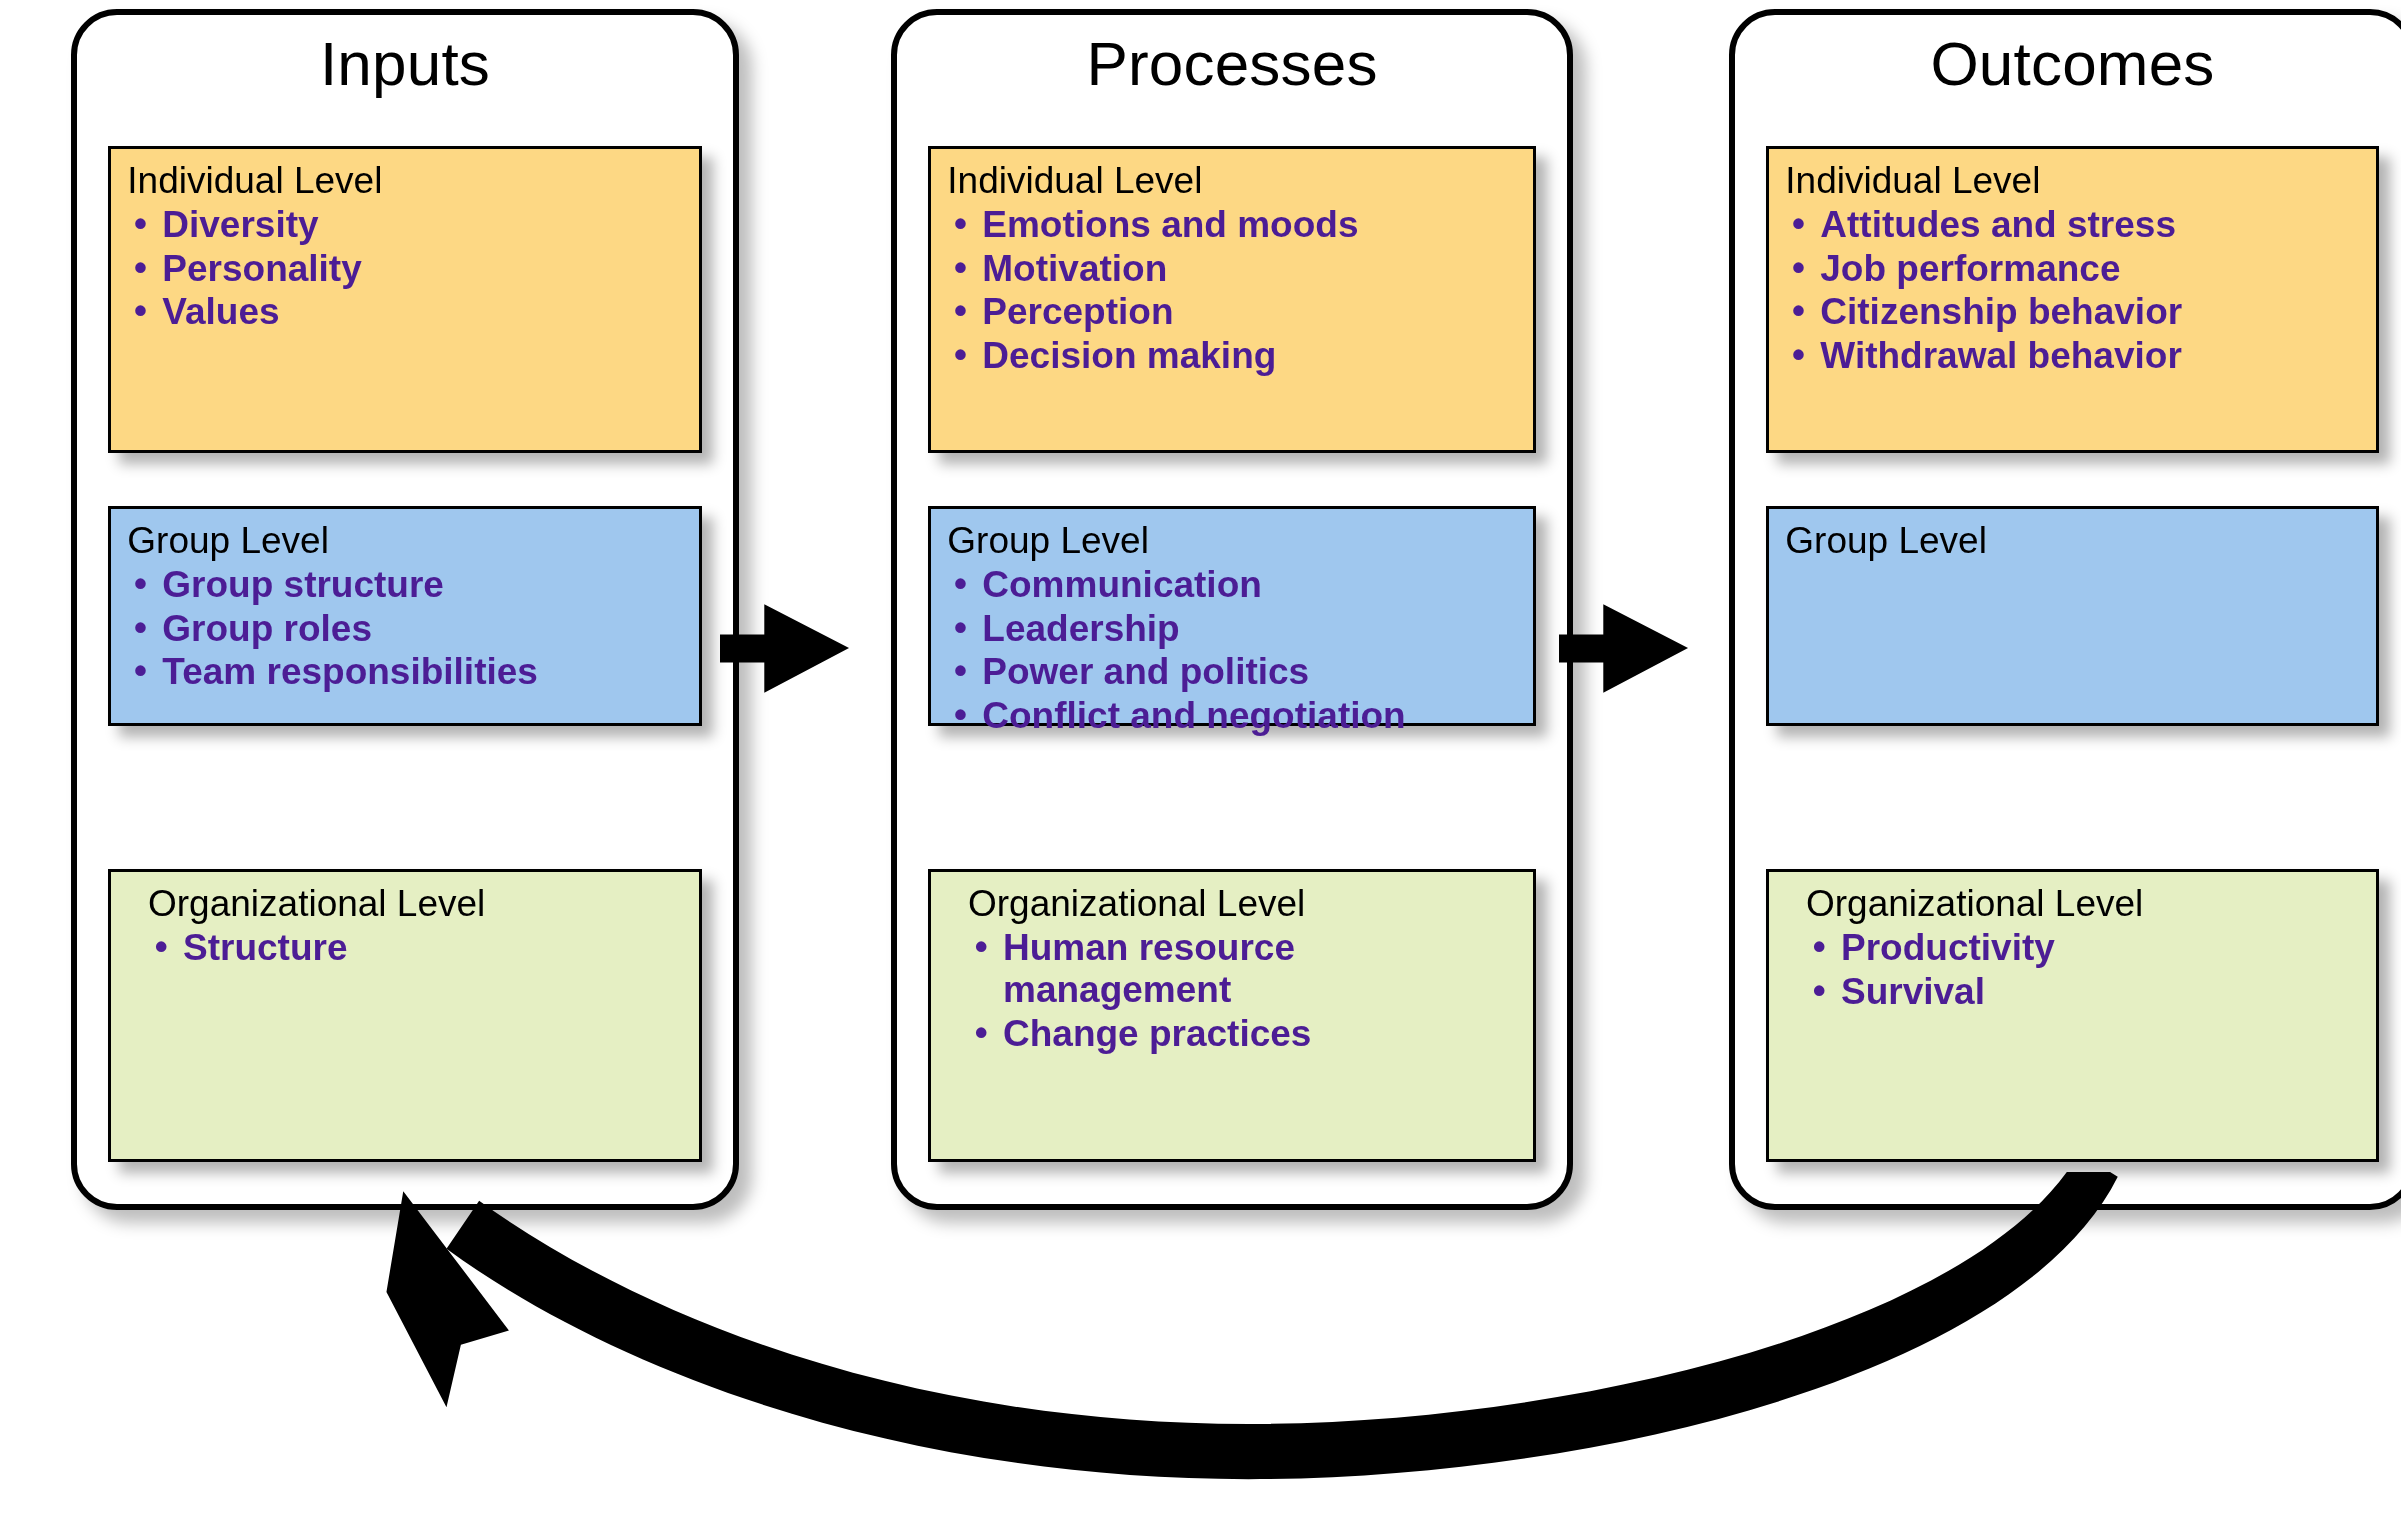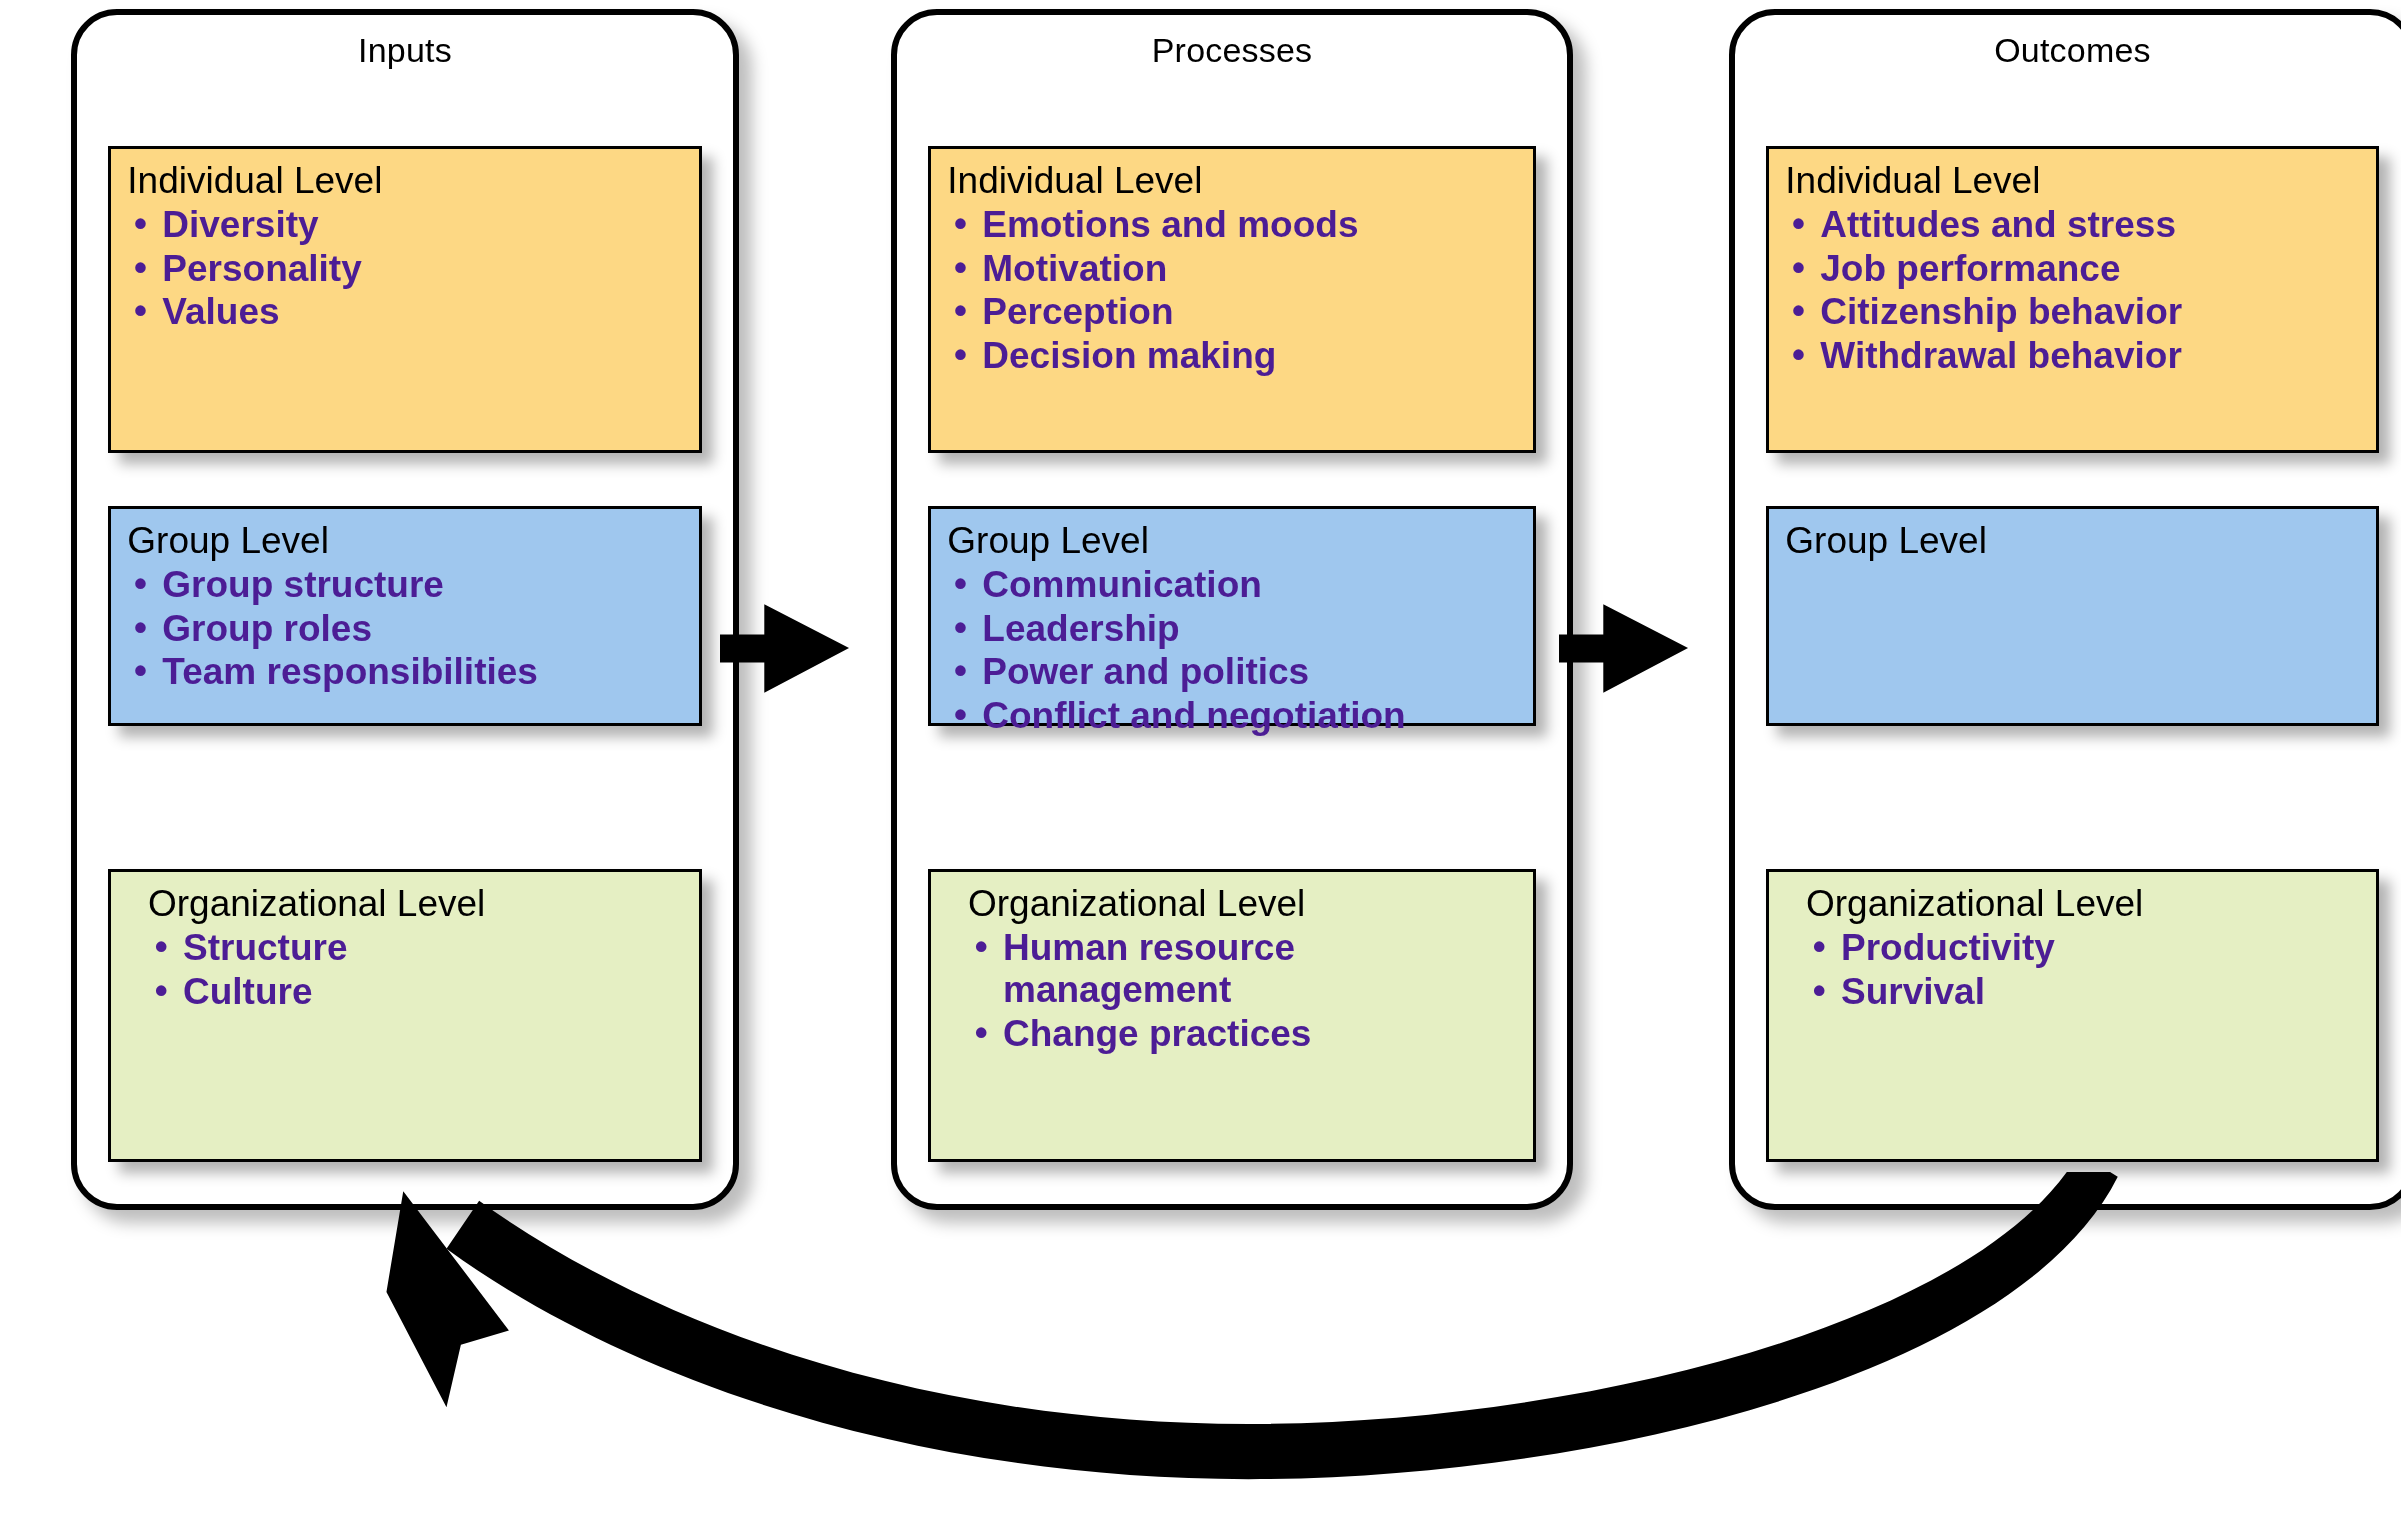--- a/index.html
+++ b/index.html
@@ -34,21 +34,21 @@
   #panel-inputs   { left: 71px;  width: 668px; }
   #panel-process  { left: 891px; width: 682px; }
   #panel-outcomes { left: 1729px; width: 687px; }
 
   .panel-title {
     position: absolute;
     top: 18px;
     left: 0;
     right: 0;
     text-align: center;
-    font-size: 34px;
+    font-size: 62px;
     font-weight: 400;
     color: #000000;
     letter-spacing: 0.2px;
     line-height: 1.0;
   }
 
   
   .level-box {
     position: absolute;
     border: 3.4px solid #000000;
@@ -142,21 +142,20 @@
         <li>Group structure</li>
         <li>Group roles</li>
         <li>Team responsibilities</li>
       </ul>
     </div>
 
     <div class="level-box green row-org">
       <div class="box-heading">Organizational Level</div>
       <ul class="bullets">
         <li>Structure</li>
-        <li>Culture</li>
       </ul>
     </div>
   </div>
 
   <div class="panel col2" id="panel-process">
     <div class="panel-title">Processes</div>
 
     <div class="level-box orange row-individual">
       <div class="box-heading">Individual Level</div>
       <ul class="bullets">

